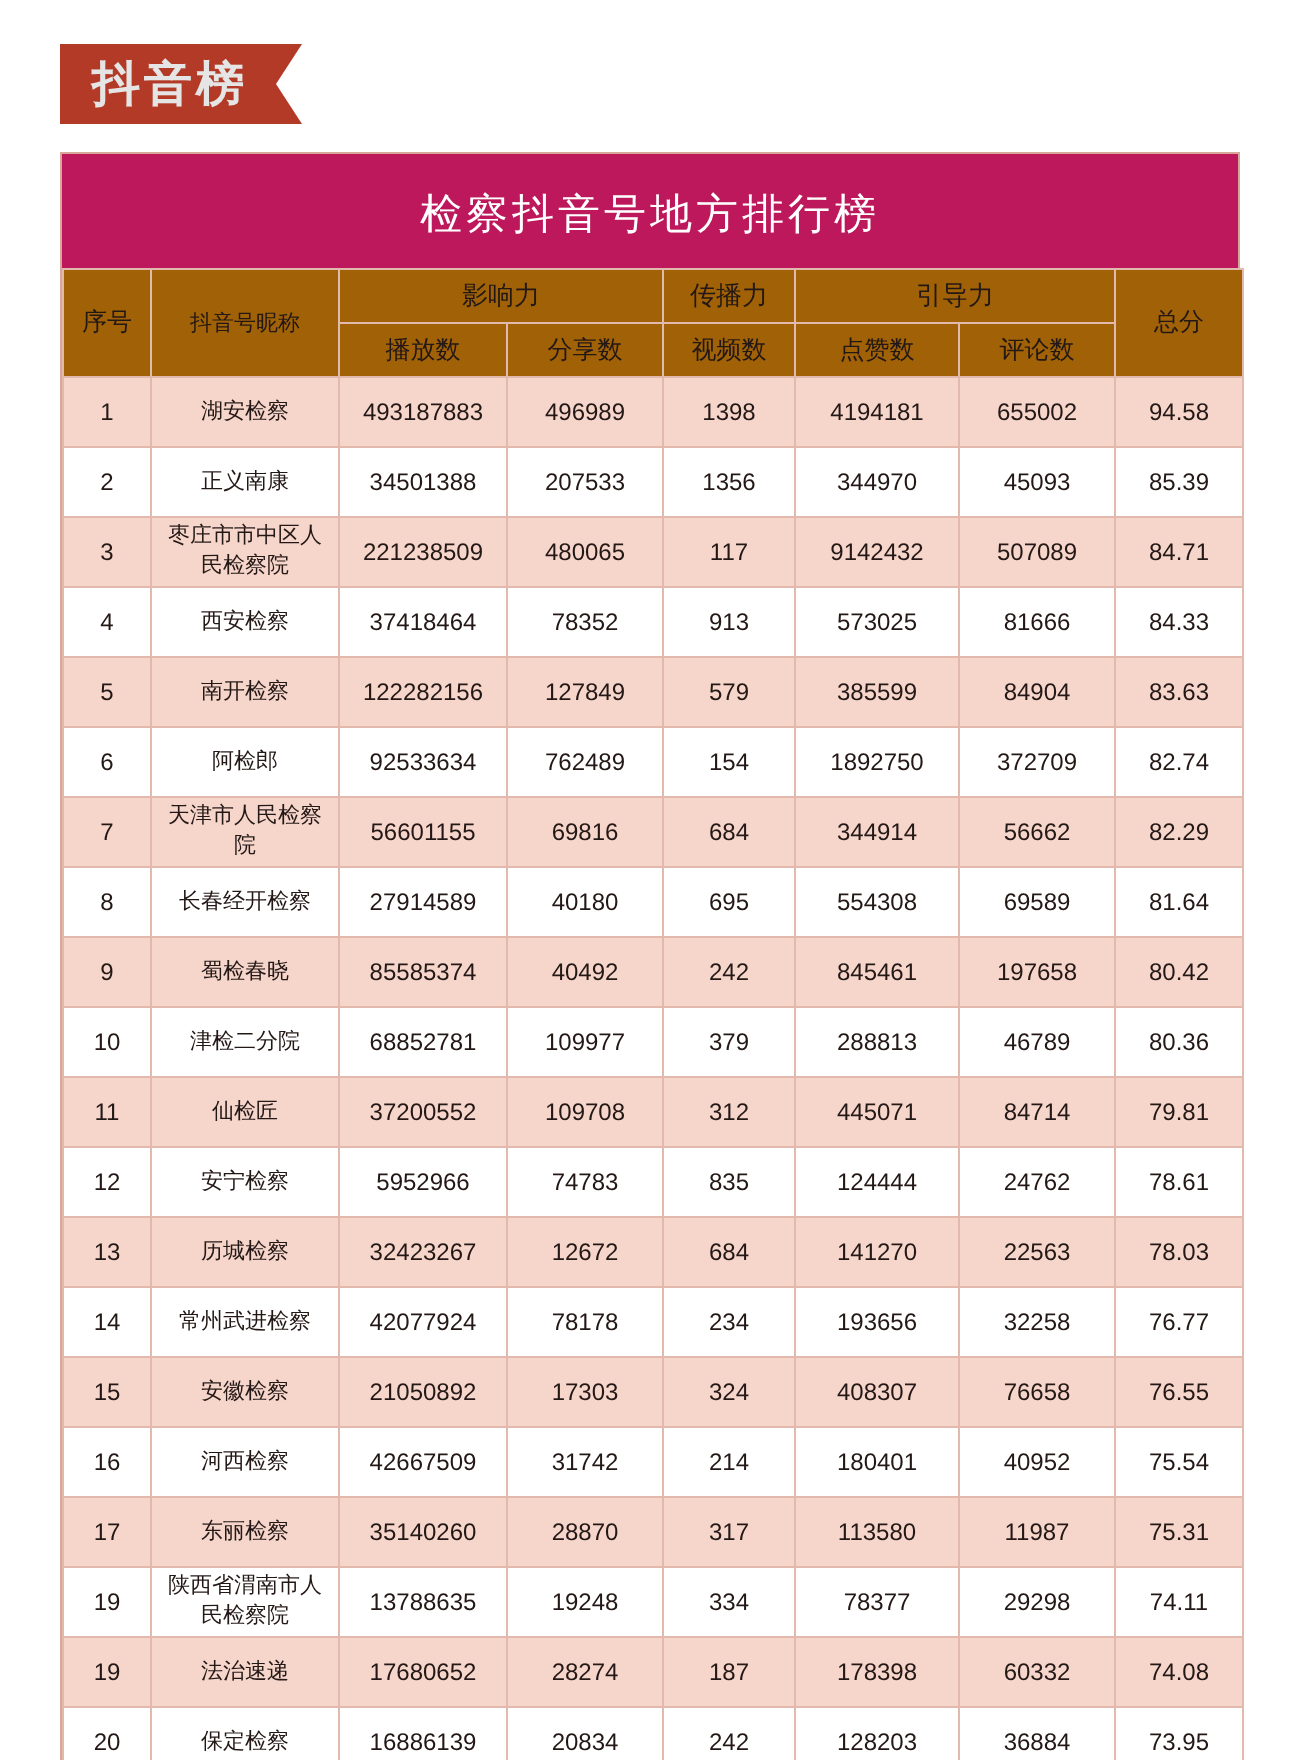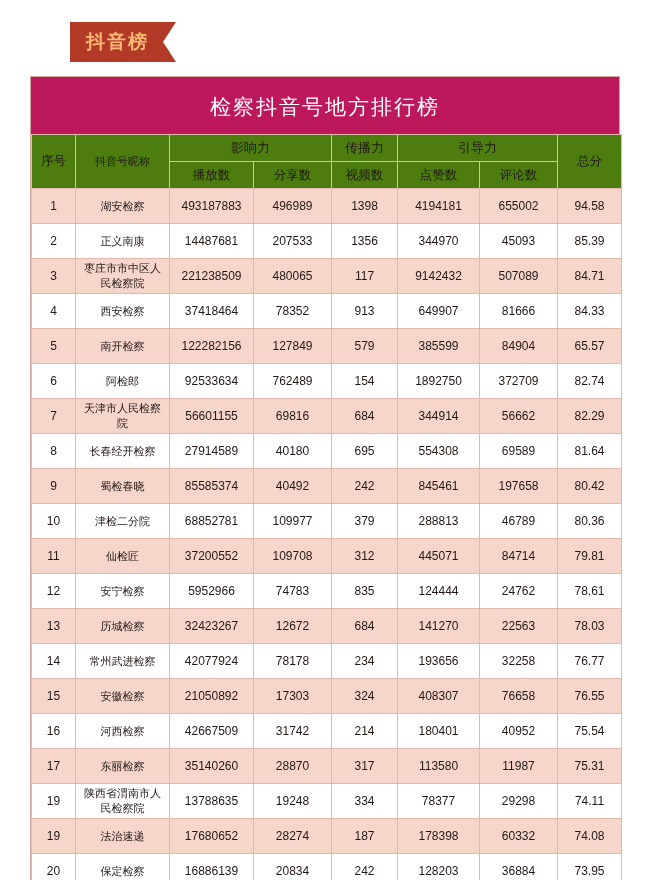--- a/index.html
+++ b/index.html
@@ -26,28 +26,27 @@
   .ribbon {
     position: absolute;
     left: 30px;
     top: 22px;
     height: 40px;
     display: flex;
     align-items: stretch;
   }
   .ribbon-body {
     background: #b33a26;
-    color: #fdba74;
-    font-size: 19px;
+    color: #e5e5e5;
+    font-size: 24px;
     font-weight: bold;
     letter-spacing: 2px;
     display: flex;
     align-items: center;
     padding: 0 14px 0 16px;
-    margin-left: 40px;
   }
   .ribbon-tail {
     width: 0;
     height: 0;
     border-top: 20px solid #b33a26;
     border-bottom: 20px solid #b33a26;
     border-right: 13px solid transparent;
   }
 
   
@@ -79,21 +78,21 @@
     border: 1px solid #e2b9ad;
     text-align: center;
     font-size: 12px;
     color: #231815;
     padding: 0;
   }
   thead th {
     font-weight: normal;
     font-size: 12.5px;
     height: 26px;
-    background: #4d7c0f;
+    background: #a16207;
   }
   thead th.group {
     font-size: 13px;
   }
   tbody td {
     height: 34px;
     line-height: 15px;
   }
   tbody tr.odd td {
     background: #f6d5cb;
@@ -166,21 +165,21 @@
             <td>493187883</td>
             <td>496989</td>
             <td>1398</td>
             <td>4194181</td>
             <td>655002</td>
             <td>94.58</td>
           </tr>
           <tr class="even">
             <td>2</td>
             <td class="name">正义南康</td>
-            <td>14487681</td>
+            <td>34501388</td>
             <td>207533</td>
             <td>1356</td>
             <td>344970</td>
             <td>45093</td>
             <td>85.39</td>
           </tr>
           <tr class="odd">
             <td>3</td>
             <td class="name">枣庄市市中区人民检察院</td>
             <td>221238509</td>
@@ -189,33 +188,33 @@
             <td>9142432</td>
             <td>507089</td>
             <td>84.71</td>
           </tr>
           <tr class="even">
             <td>4</td>
             <td class="name">西安检察</td>
             <td>37418464</td>
             <td>78352</td>
             <td>913</td>
-            <td>649907</td>
+            <td>573025</td>
             <td>81666</td>
             <td>84.33</td>
           </tr>
           <tr class="odd">
             <td>5</td>
             <td class="name">南开检察</td>
             <td>122282156</td>
             <td>127849</td>
             <td>579</td>
             <td>385599</td>
             <td>84904</td>
-            <td>65.57</td>
+            <td>83.63</td>
           </tr>
           <tr class="even">
             <td>6</td>
             <td class="name">阿检郎</td>
             <td>92533634</td>
             <td>762489</td>
             <td>154</td>
             <td>1892750</td>
             <td>372709</td>
             <td>82.74</td>

